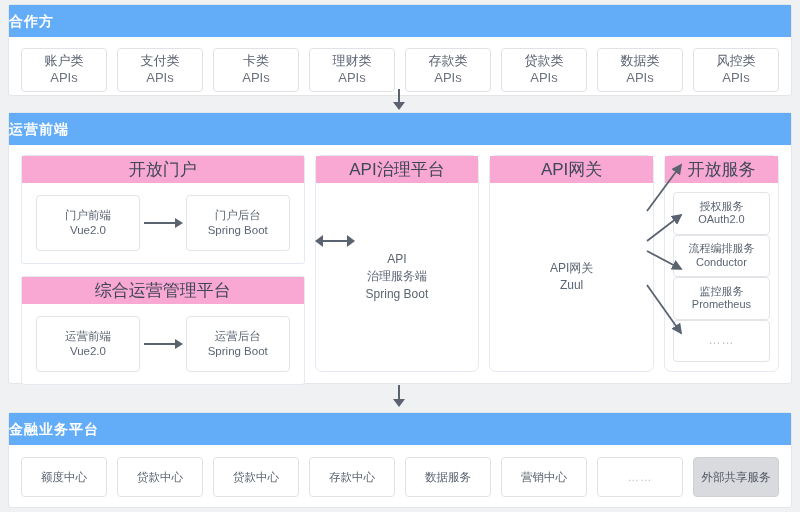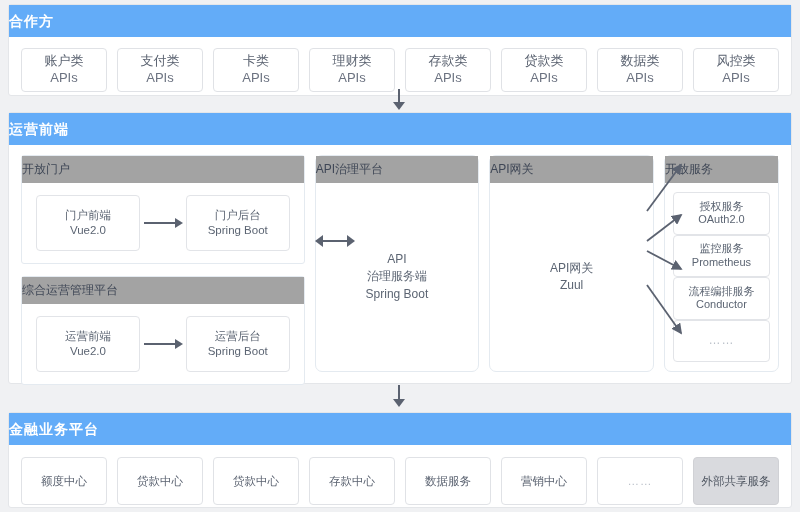--- a/index.html
+++ b/index.html
@@ -61,23 +61,24 @@
     padding: 10px 12px 12px 12px;
     height: 239px;
   }
   .col {
     background: #fff;
     border: 1px solid #e4eaf0;
     border-radius: 7px;
     position: relative;
   }
   .col-hd {
-    background: #a3a3a3;
+    background: #f9a8d4;
     color: #3f4756;
-    font-size: 12px;
+    font-size: 17px;
+    text-align: center;
     height: 27px;
     line-height: 27px;
   }
   .col-portal { width: 286px; display: flex; flex-direction: column; gap: 0; border: none; background: transparent; }
   .subpanel {
     background: #fff;
     border: 1px solid #e4eaf0;
     border-radius: 3px;
   }
   .subpanel + .subpanel { margin-top: 12px; }
@@ -203,21 +204,21 @@
 
   
   #business-section { top: 412px; height: 96px; }
   .biz-row {
     display: flex;
     gap: 10px;
     padding: 12px;
   }
   .biz-chip {
     flex: 1 1 0;
-    height: 48px;
+    height: 40px;
     border: 1px solid #e0e2e6;
     border-radius: 4px;
     background: #fff;
     display: flex;
     align-items: center;
     justify-content: center;
     text-align: center;
     font-size: 11.5px;
     color: #5a6270;
     line-height: 1.3;
@@ -326,26 +327,26 @@
       </div>
 
       <div class="col col-svc">
         <div class="col-hd">开放服务</div>
         <div class="svc-body">
           <div class="svc-node">
             <span>授权服务</span>
             <span>OAuth2.0</span>
           </div>
           <div class="svc-node">
+            <span>流程编排服务</span>
+            <span>Conductor</span>
+          </div>
+          <div class="svc-node">
             <span>监控服务</span>
             <span>Prometheus</span>
-          </div>
-          <div class="svc-node">
-            <span>流程编排服务</span>
-            <span>Conductor</span>
           </div>
           <div class="svc-node dots">
             <span>……</span>
           </div>
         </div>
       </div>
 
     </div>
 
     <div class="arrow-bi">

